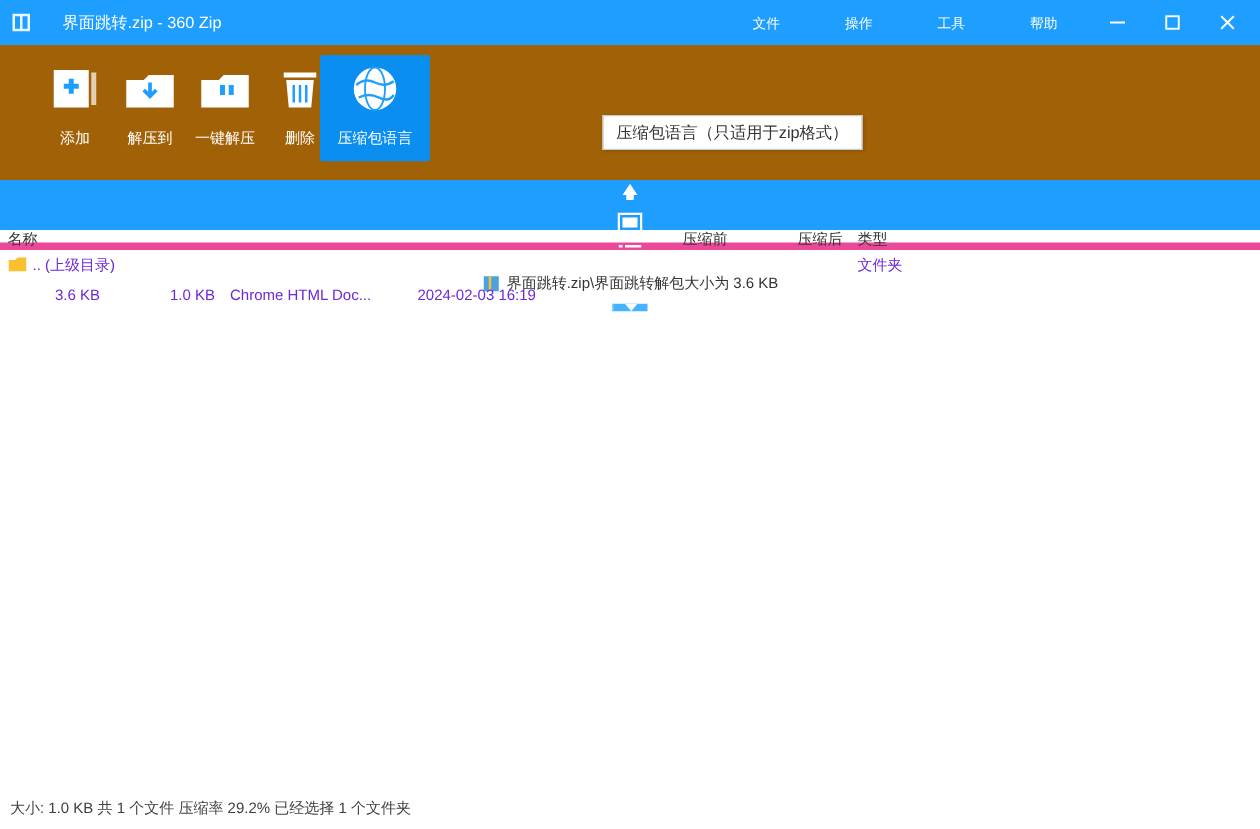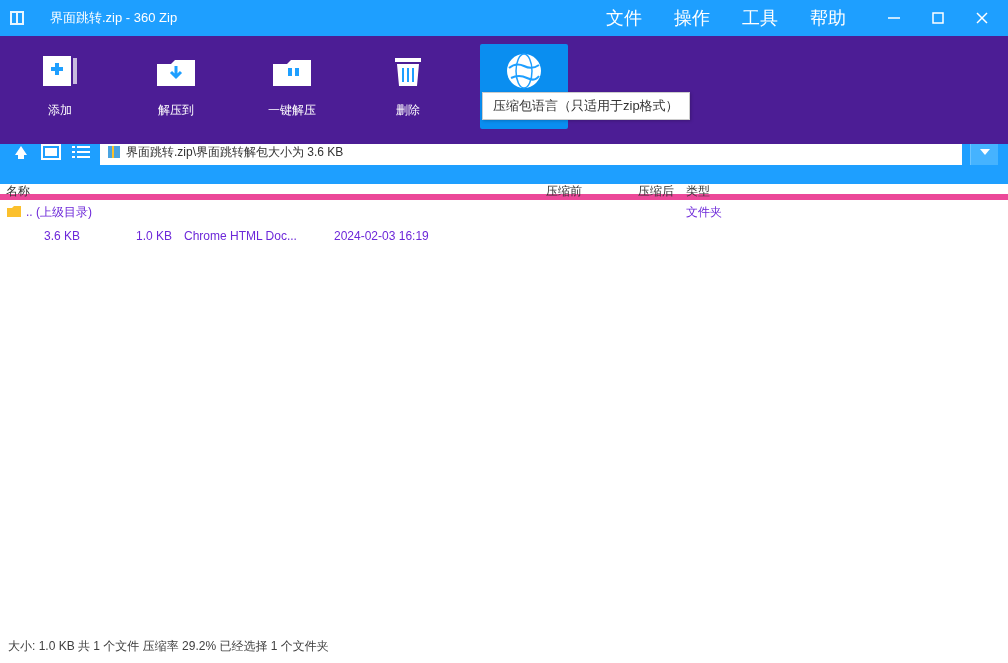--- a/index.html
+++ b/index.html
@@ -2,33 +2,33 @@
 <html><head>
 <meta charset="utf-8">
 <style>
 * { margin: 0; padding: 0; box-sizing: border-box; font-family: "Microsoft YaHei", Arial, sans-serif; }
 body { width: 1008px; height: 663px; background: #fff; overflow: hidden; font-size: 12px; }
 
 .titlebar { height: 36px; background: #1e9fff; display: flex; align-items: center; color: #fff; padding: 0 8px; }
 .titlebar .app-icon { width: 18px; height: 18px; margin-right: 6px; }
 .titlebar .title { font-size: 13px; flex: 0 0 auto; margin-left: 18px; }
 .titlebar .menus { margin-left: auto; display: flex; gap: 32px; padding-right: 40px; }
-.titlebar .menus span { font-size: 18px; cursor: pointer; }
+.titlebar .menus span { font-size: 11px; cursor: pointer; margin-left: 20px; }
 .win-controls { display: flex; gap: 28px; padding-right: 10px; }
 .win-controls div { width: 16px; height: 16px; cursor: pointer; display:flex; align-items:center; justify-content:center; }
 
-.toolbar { height: 108px; background: #4c1d95; display: flex; align-items: flex-start; padding: 14px 30px 0 30px; gap: 56px; position: relative; }
+.toolbar { height: 108px; background: #a16207; display: flex; align-items: flex-start; padding: 14px 30px 0 30px; position: relative; }
 .tool-btn { display: flex; flex-direction: column; align-items: center; color: #fff; cursor: pointer; width: 60px; }
 .tool-btn .ic { width: 46px; height: 42px; display:flex; align-items:center; justify-content:center; margin-bottom: 10px; }
 .tool-btn .lbl { font-size: 12px; white-space: nowrap; }
 .tool-btn.active { background: #0a8ef0; padding: 6px 14px 10px 14px; margin: -6px -14px 0 -14px; border-radius: 2px; width: auto; }
 
 .tooltip { position: absolute; left: 482px; top: 56px; background: #fff; border: 1px solid #ccc; padding: 4px 10px; font-size: 13px; color: #333; box-shadow: 1px 1px 3px rgba(0,0,0,0.2); white-space: nowrap; }
 
-.navbar { height: 40px; background: #1e9fff; display: flex; align-items: center; padding: 0 10px 24px 10px; gap: 8px; }
+.navbar { height: 40px; background: #1e9fff; display: flex; align-items: center; padding: 0 10px 24px 10px; gap: 8px; flex-direction: column; }
 .nav-icon { width: 22px; height: 22px; display:flex; align-items:center; justify-content:center; cursor:pointer; }
 .pathbox { flex: 1; height: 26px; background: #fff; display: flex; align-items: center; padding: 0 6px; font-size: 12px; color: #333; }
 .pathbox .zip-ic { width: 16px; height: 16px; margin-right: 4px; }
 .drop-btn { width: 28px; height: 26px; background: #45b3ff; border-left: 1px solid #6cc4ff; display:flex; align-items:center; justify-content:center; cursor:pointer; }
 
 .header-row { height: 16px; display: flex; align-items: center; border-bottom: 6px solid #ec4899; color: #333; font-size: 12px; padding-top: 4px; }
 .header-row > div, .file-row > div { padding: 0 6px; }
 .col-name { flex: 0 0 502px; }
 .col-before { flex: 0 0 86px; text-align: right; }
 .col-after { flex: 0 0 92px; text-align: right; }

